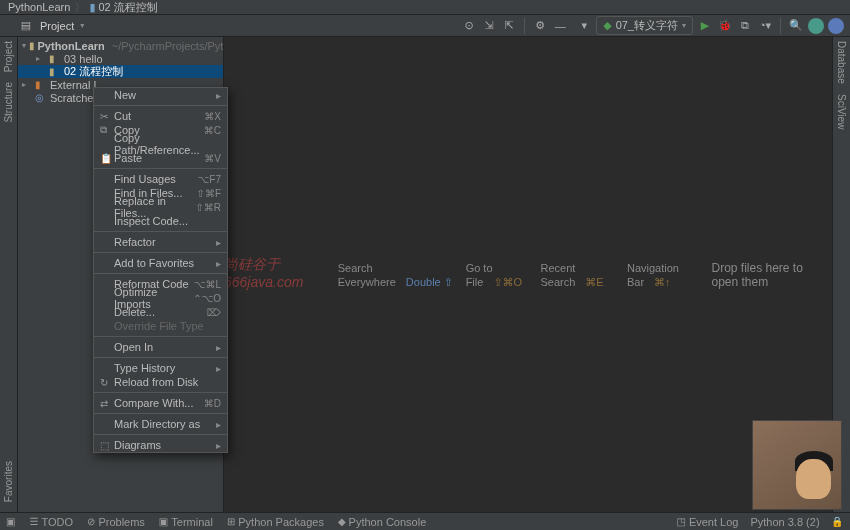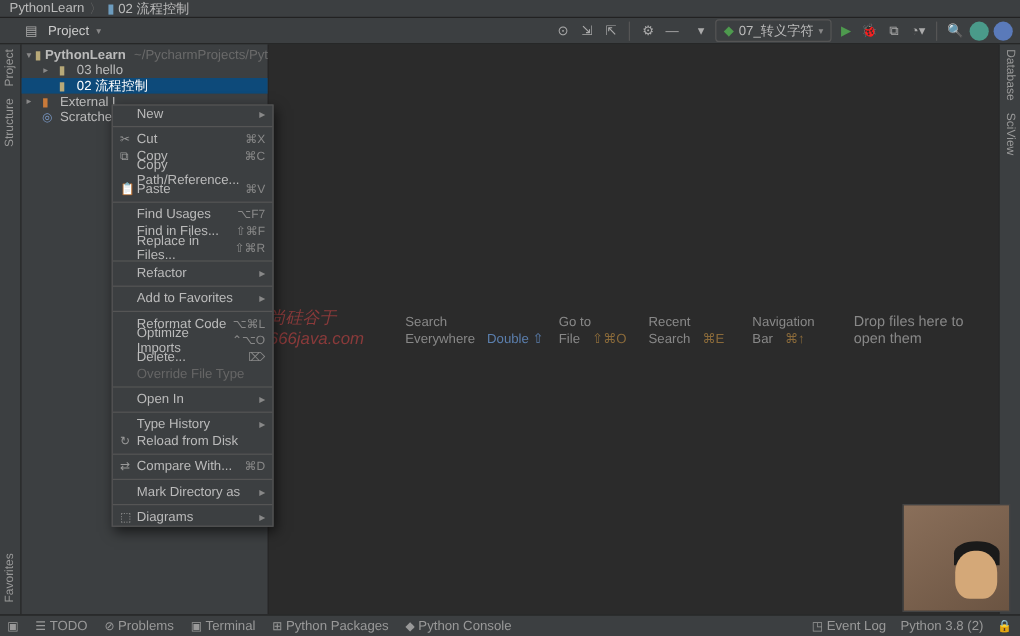--- a/index.html
+++ b/index.html
@@ -176,20 +176,25 @@
         <div class="menu-item">
           <span class="mi-icon"></span>
           <span class="mi-label">Find in Files...</span>
           <span class="mi-short">⇧⌘F</span>
         </div>
         <div class="menu-item">
           <span class="mi-icon"></span>
           <span class="mi-label">Replace in Files...</span>
           <span class="mi-short">⇧⌘R</span>
         </div>
+        <div class="menu-item">
+          <span class="mi-icon"></span>
+          <span class="mi-label">Inspect Code...</span>
+          <span class="mi-short"></span>
+        </div>
         <div class="menu-sep"></div>
         <div class="menu-item">
           <span class="mi-icon"></span>
           <span class="mi-label">Refactor</span>
           <span class="mi-short">▸</span>
         </div>
         <div class="menu-sep"></div>
         <div class="menu-item">
           <span class="mi-icon"></span>
           <span class="mi-label">Add to Favorites</span>

